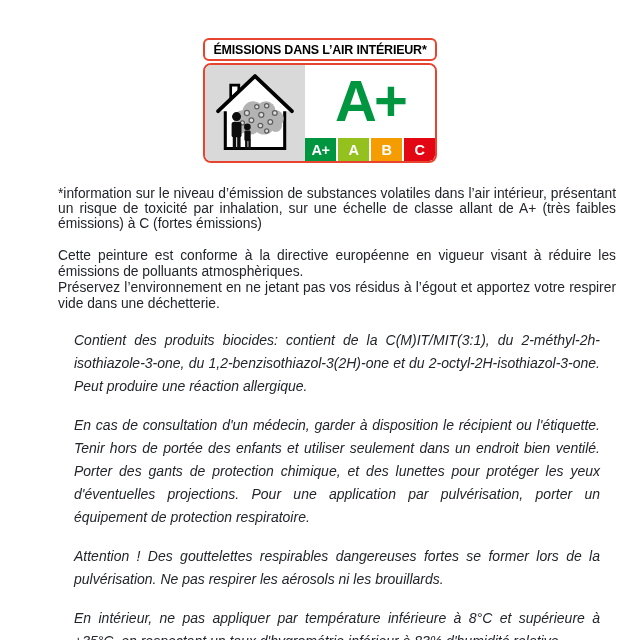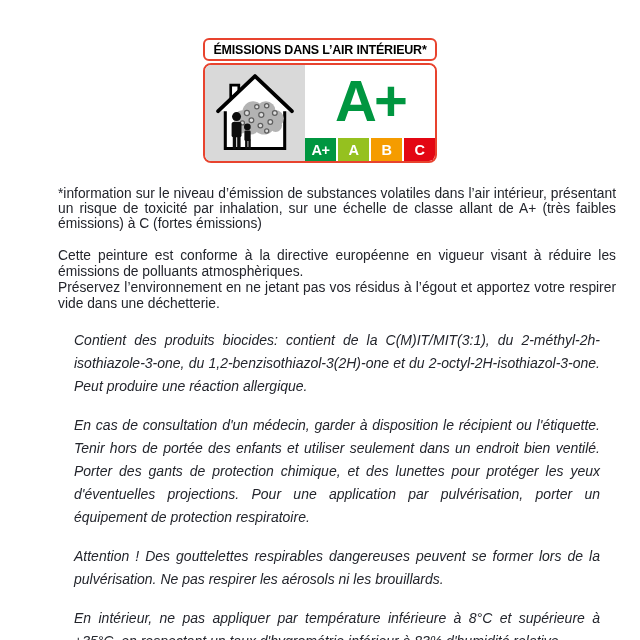--- a/index.html
+++ b/index.html
@@ -118,16 +118,16 @@
 
 <div class="text-col">
   <p class="footnote">*information sur le niveau d’émission de substances volatiles dans l’air intérieur, présentant un risque de toxicité par inhalation, sur une échelle de classe allant de A+ (très faibles émissions) à C (fortes émissions)</p>
 
   <p class="para">Cette peinture est conforme à la directive européenne en vigueur visant à réduire les émissions de polluants atmosphèriques.</p>
   <p class="para">Préservez l’environnement en ne jetant pas vos résidus à l’égout et apportez votre respirer vide dans une déchetterie.</p>
 
   <div class="bio-block">
     <p class="bio">Contient des produits biocides: contient de la C(M)IT/MIT(3:1), du 2-méthyl-2h-isothiazole-3-one, du 1,2-benzisothiazol-3(2H)-one et du 2-octyl-2H-isothiazol-3-one. Peut produire une réaction allergique.</p>
     <p class="bio">En cas de consultation d'un médecin, garder à disposition le récipient ou l'étiquette. Tenir hors de portée des enfants et utiliser seulement dans un endroit bien ventilé. Porter des gants de protection chimique, et des lunettes pour protéger les yeux d'éventuelles projections. Pour une application par pulvérisation, porter un équipement de protection respiratoire.</p>
-    <p class="bio">Attention ! Des gouttelettes respirables dangereuses peuvent se former lors de la pulvérisation. Ne pas respirer les aérosols ni les brouillards.</p>
+    <p class="bio">Attention ! Des gouttelettes respirables dangereuses fortes se former lors de la pulvérisation. Ne pas respirer les aérosols ni les brouillards.</p>
     <p class="bio">En intérieur, ne pas appliquer par température inférieure à 8°C et supérieure à +35°C, en respectant un taux d'hygrométrie inférieur à 83% d'humidité relative.</p>
   </div>
 </div>
 
 </body></html>

